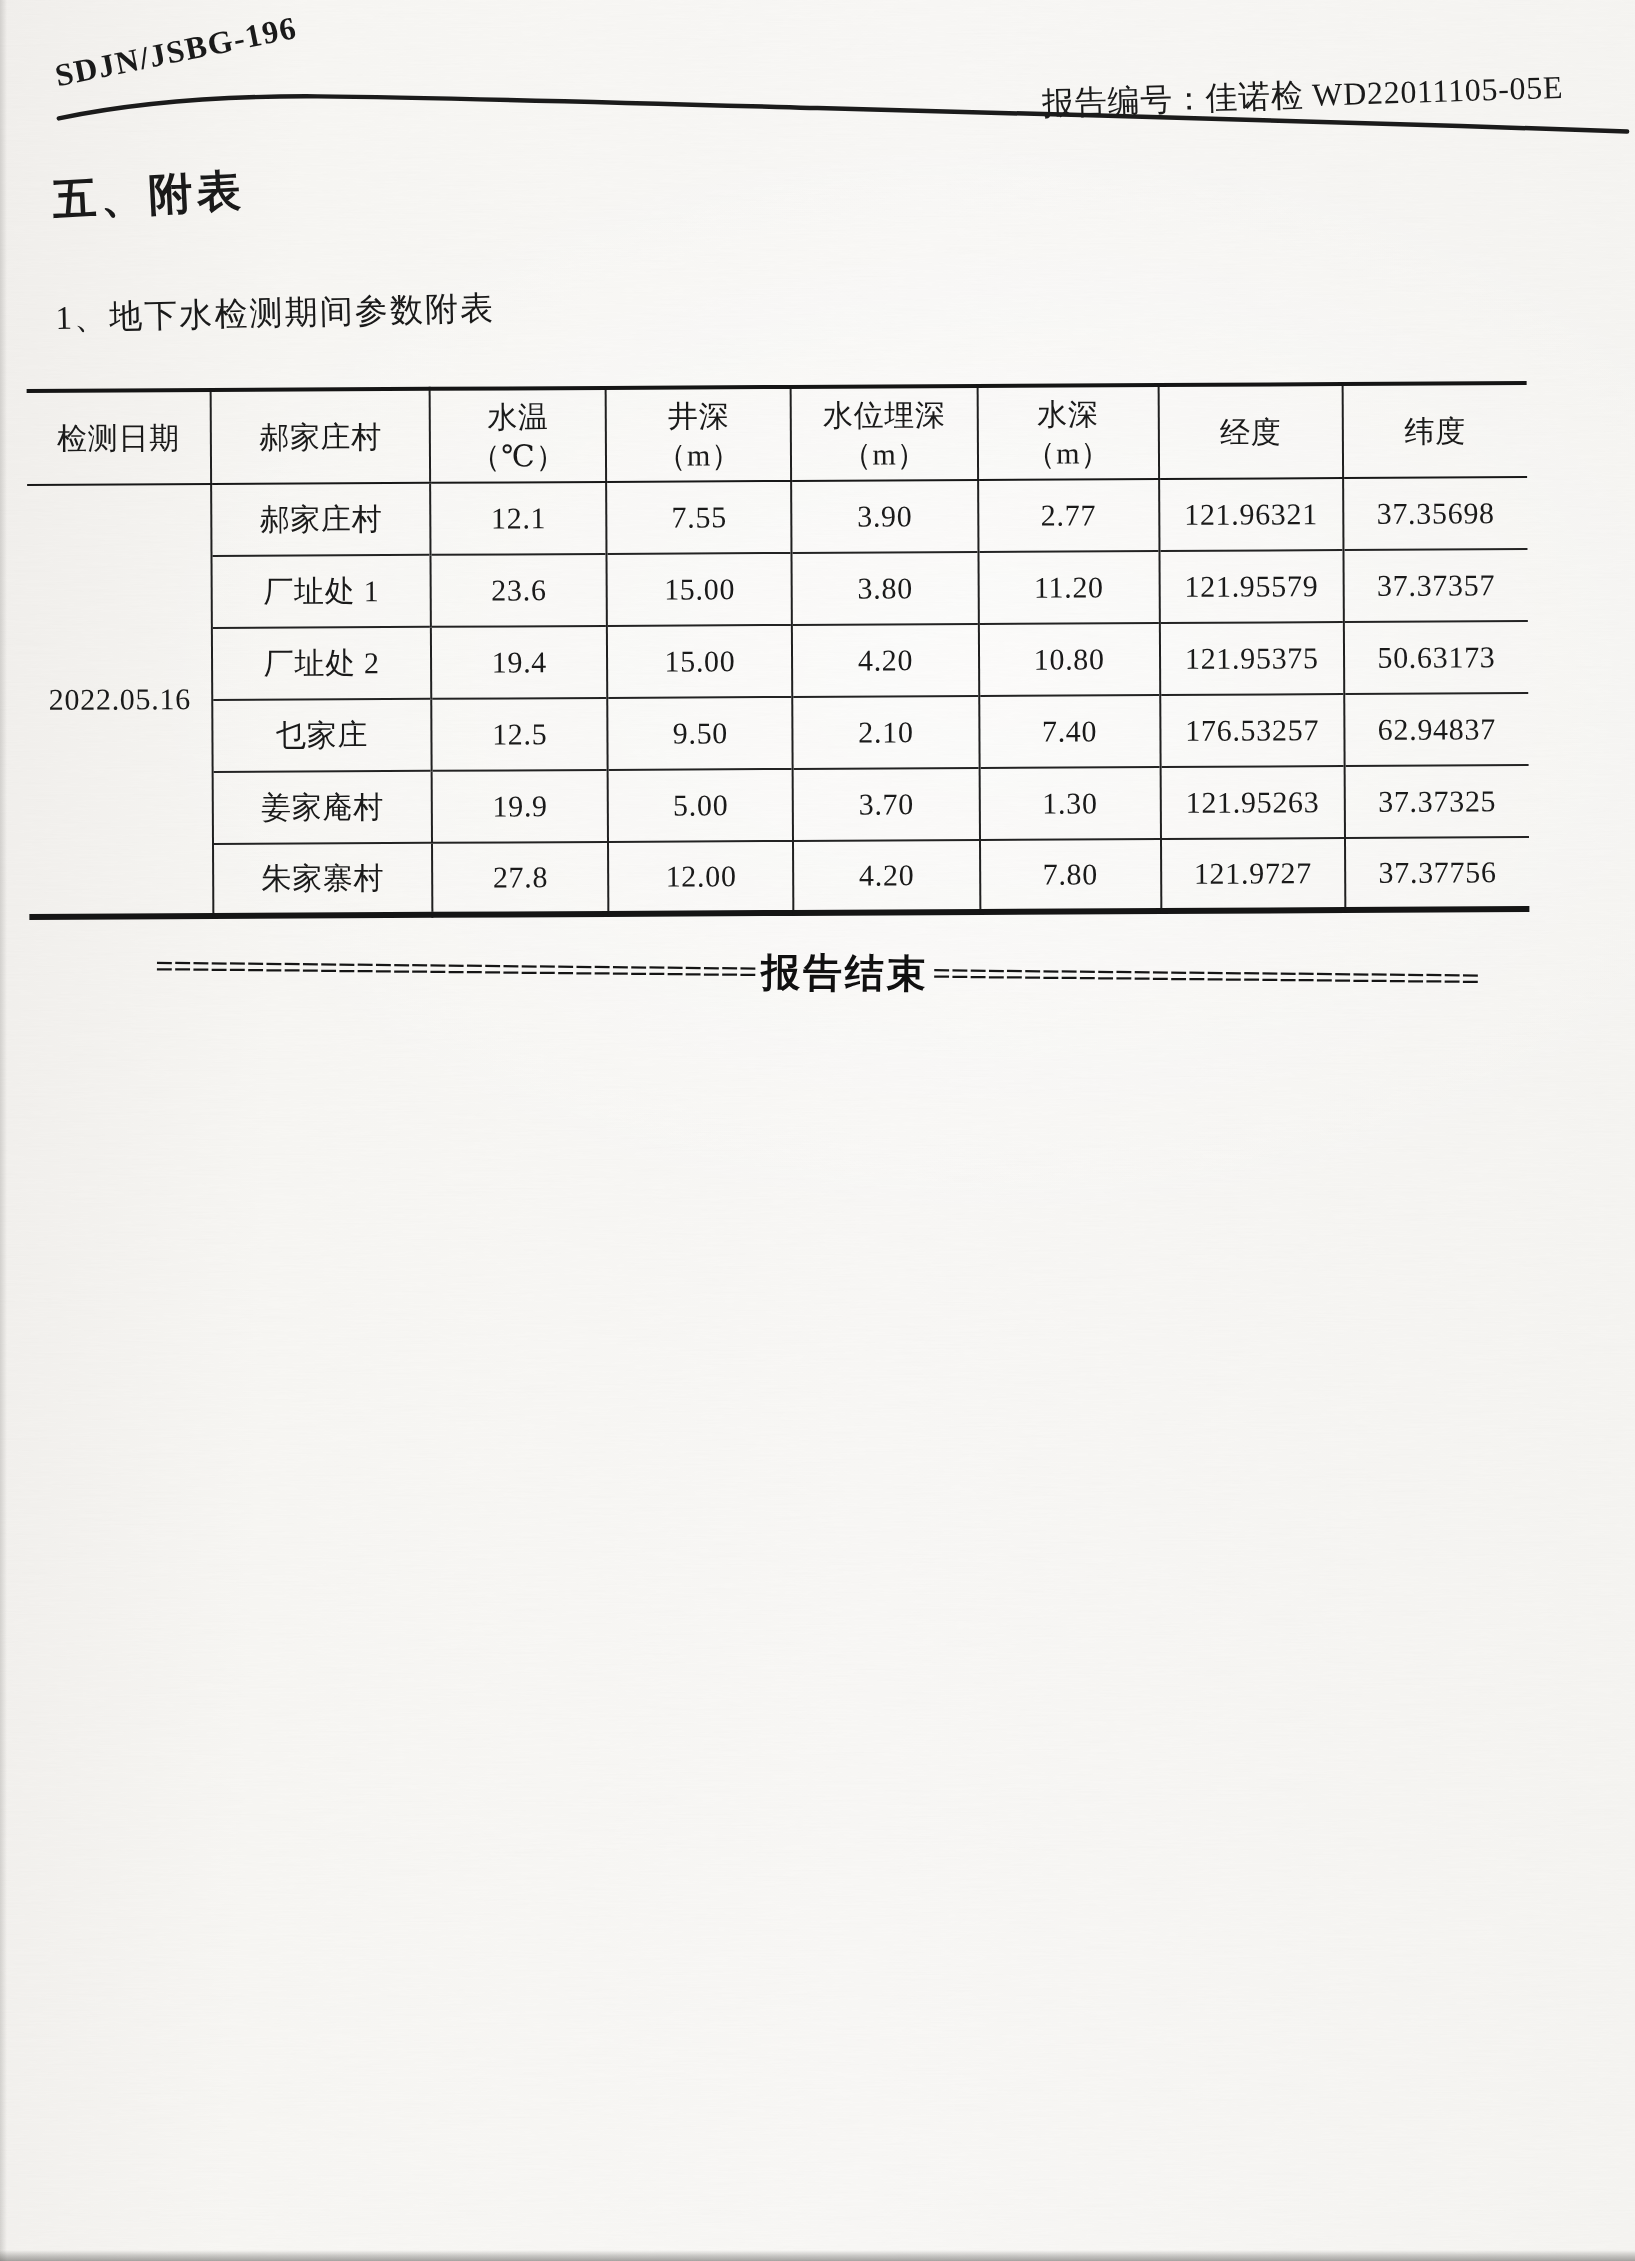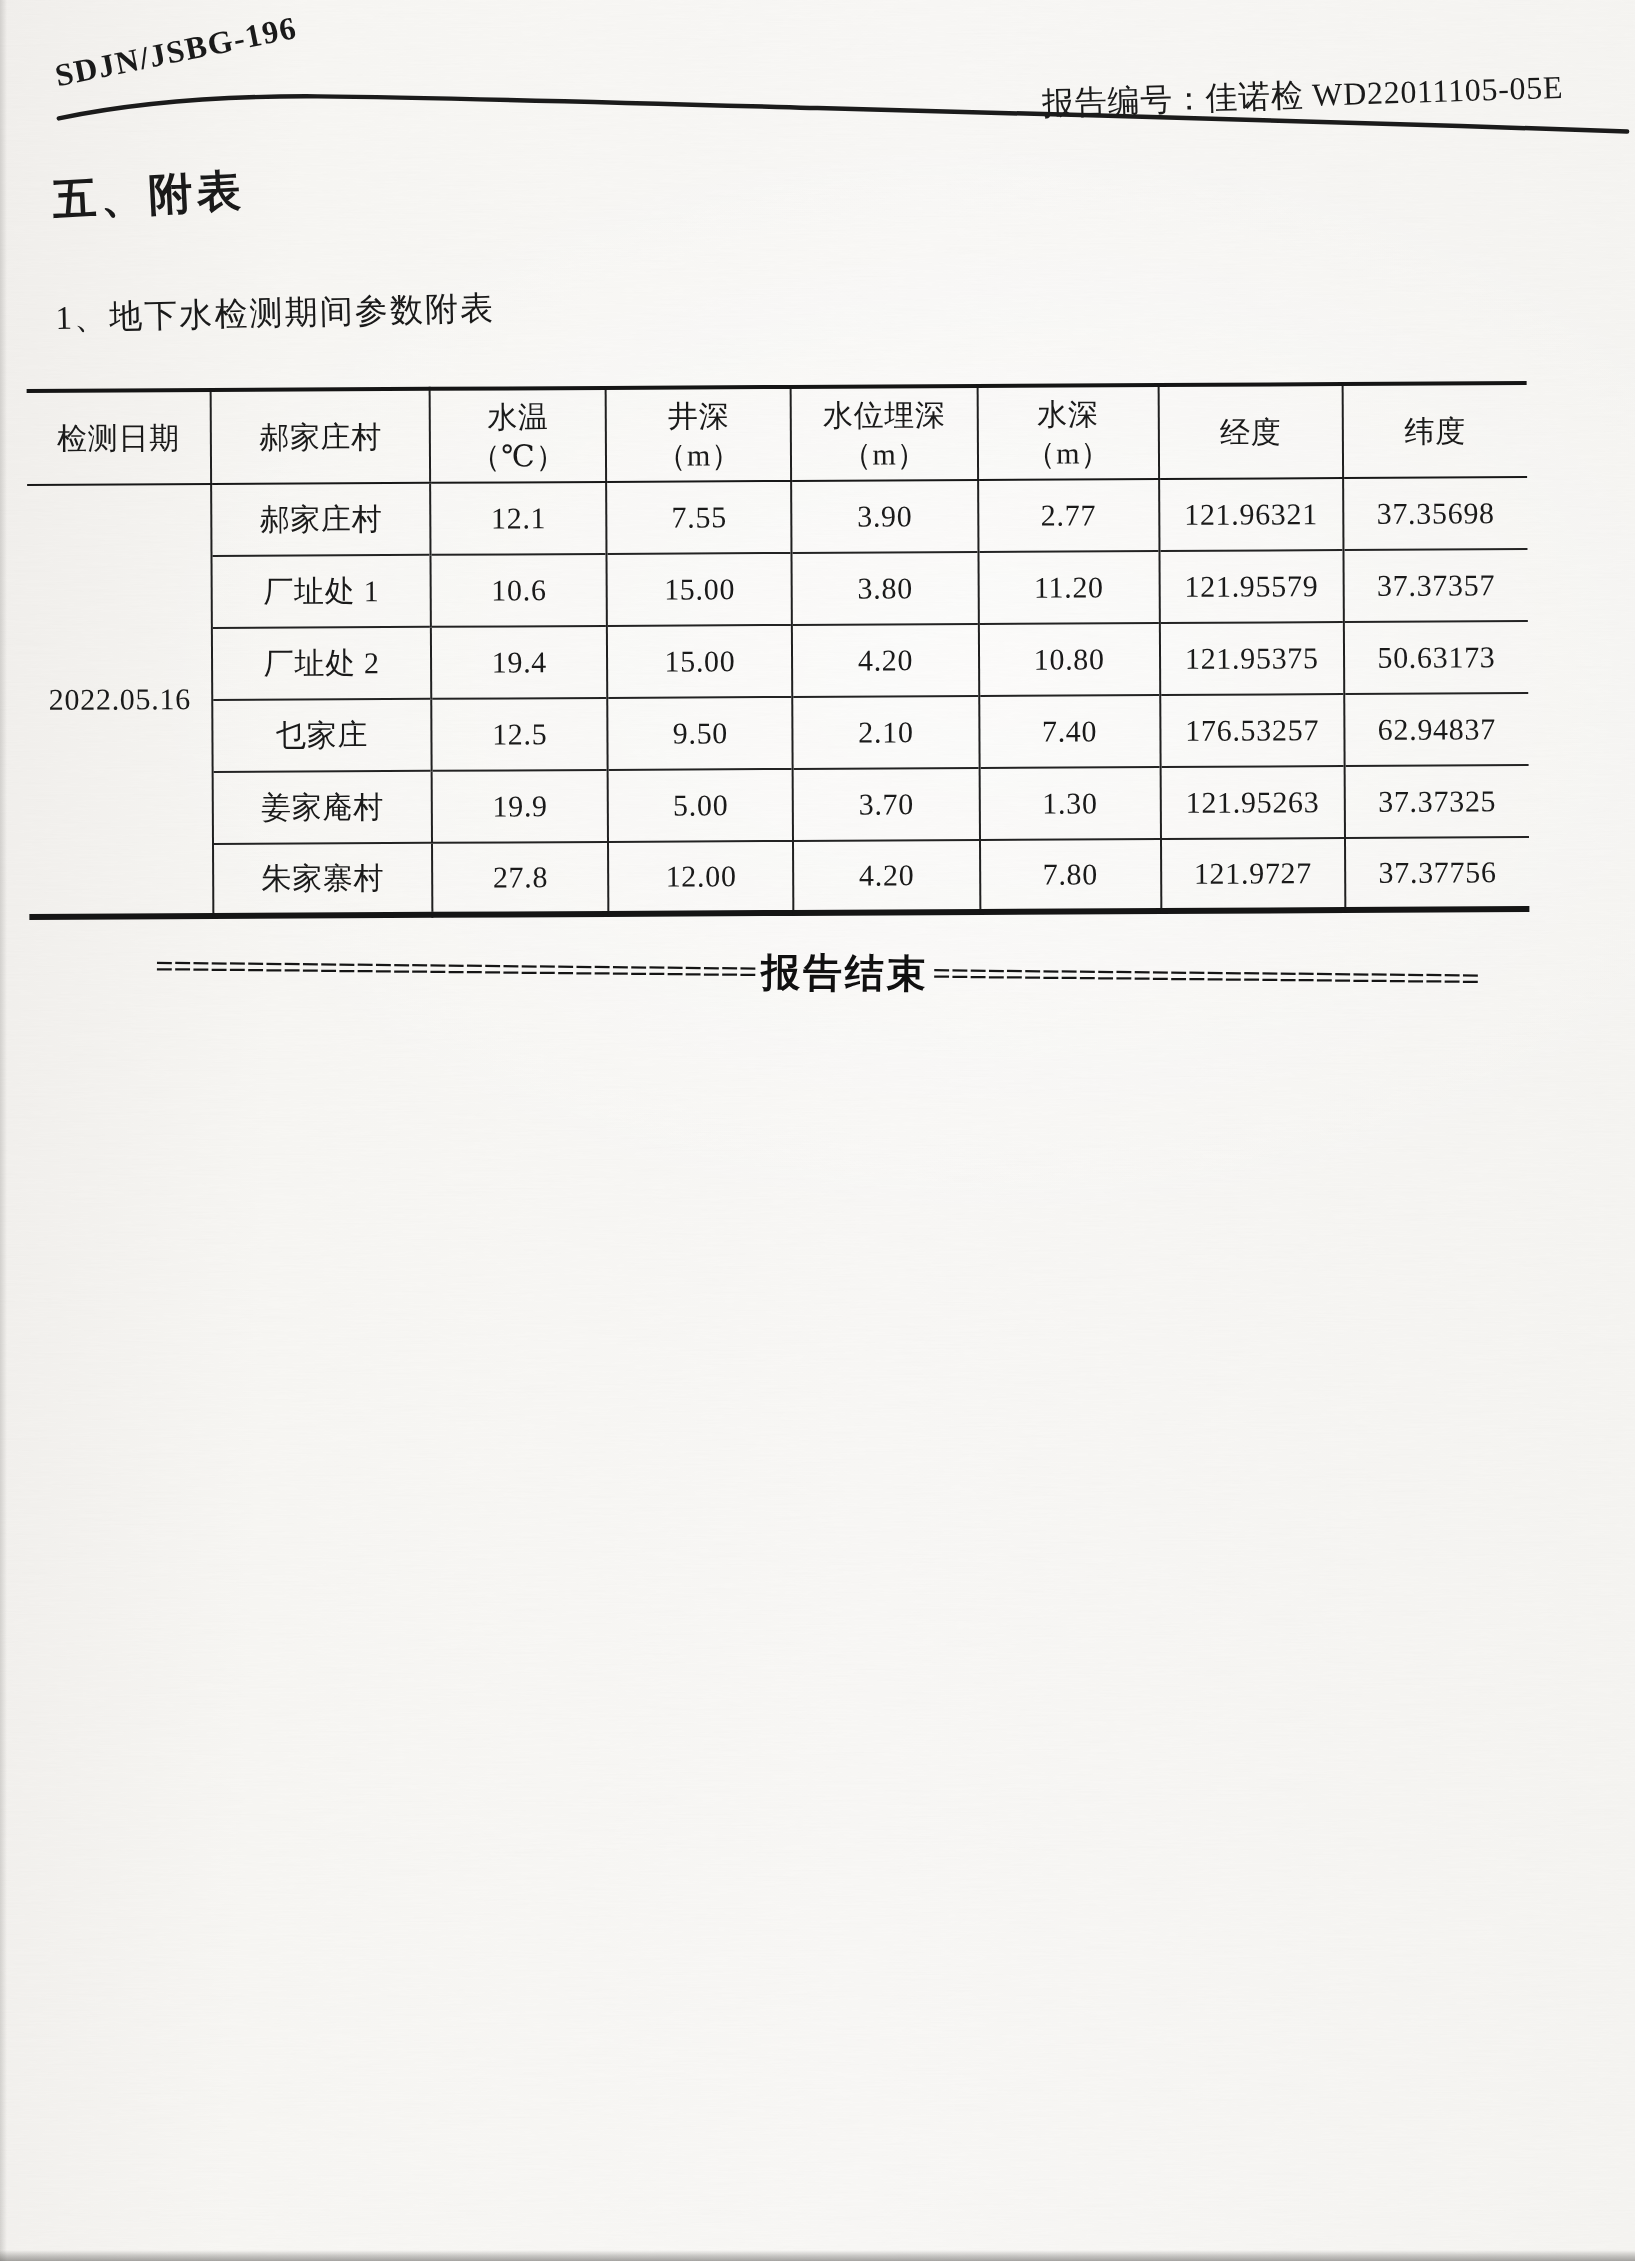--- a/index.html
+++ b/index.html
@@ -147,21 +147,21 @@
           <td>郝家庄村</td>
           <td>12.1</td>
           <td>7.55</td>
           <td>3.90</td>
           <td>2.77</td>
           <td>121.96321</td>
           <td>37.35698</td>
         </tr>
         <tr>
           <td>厂址处 1</td>
-          <td>10.6</td>
+          <td>23.6</td>
           <td>15.00</td>
           <td>3.80</td>
           <td>11.20</td>
           <td>121.95579</td>
           <td>37.37357</td>
         </tr>
         <tr>
           <td>厂址处 2</td>
           <td>19.4</td>
           <td>15.00</td>

